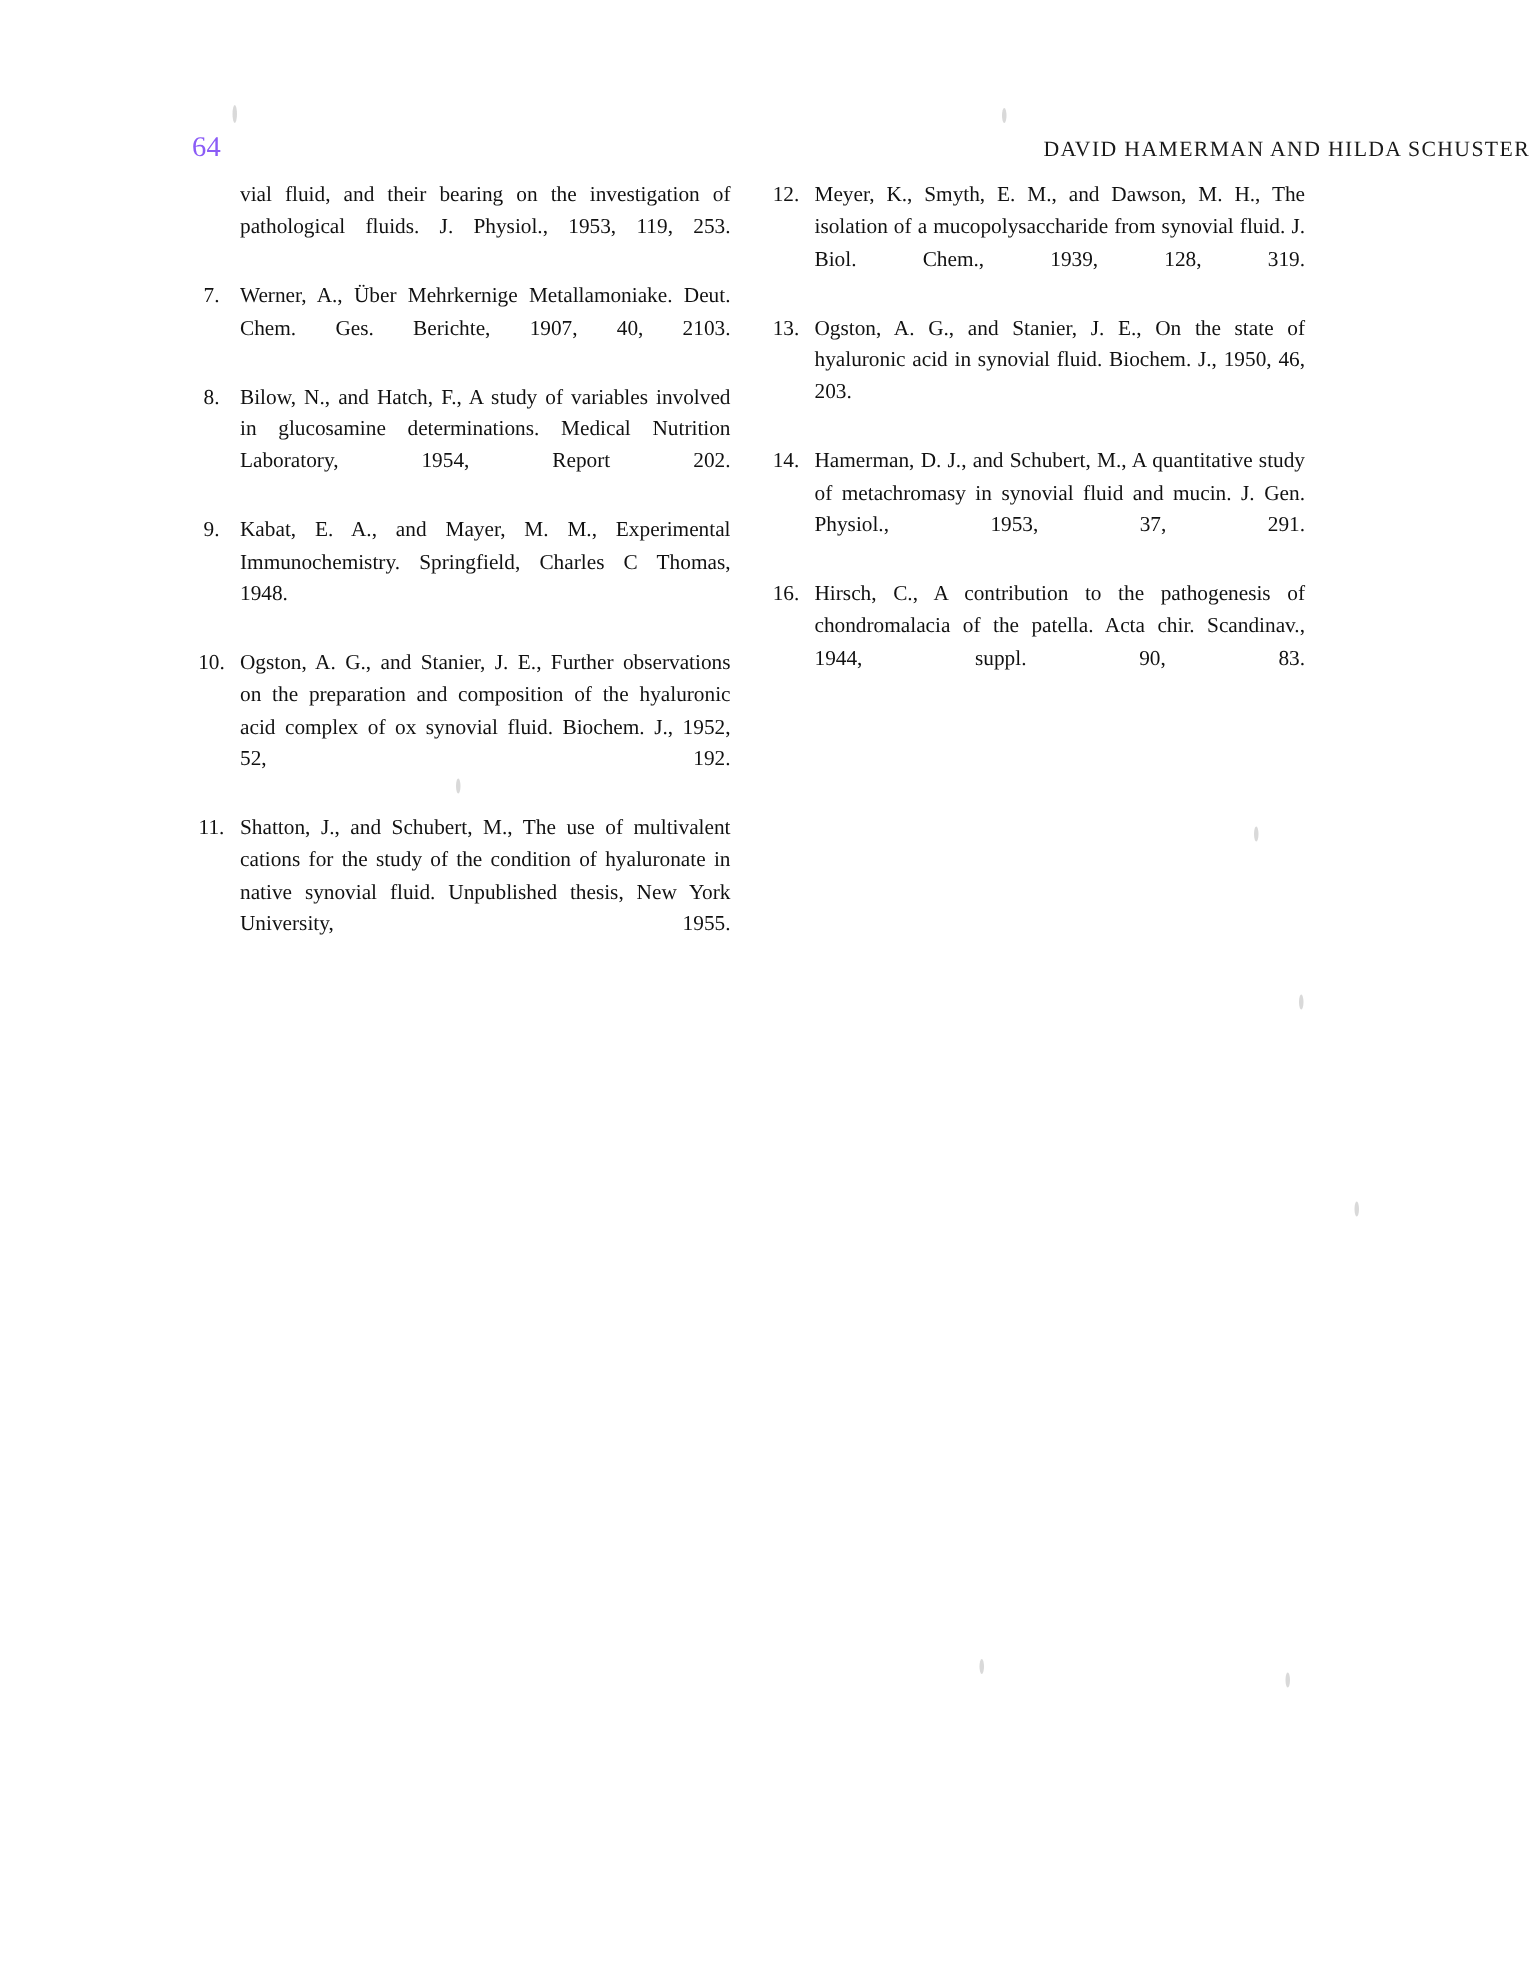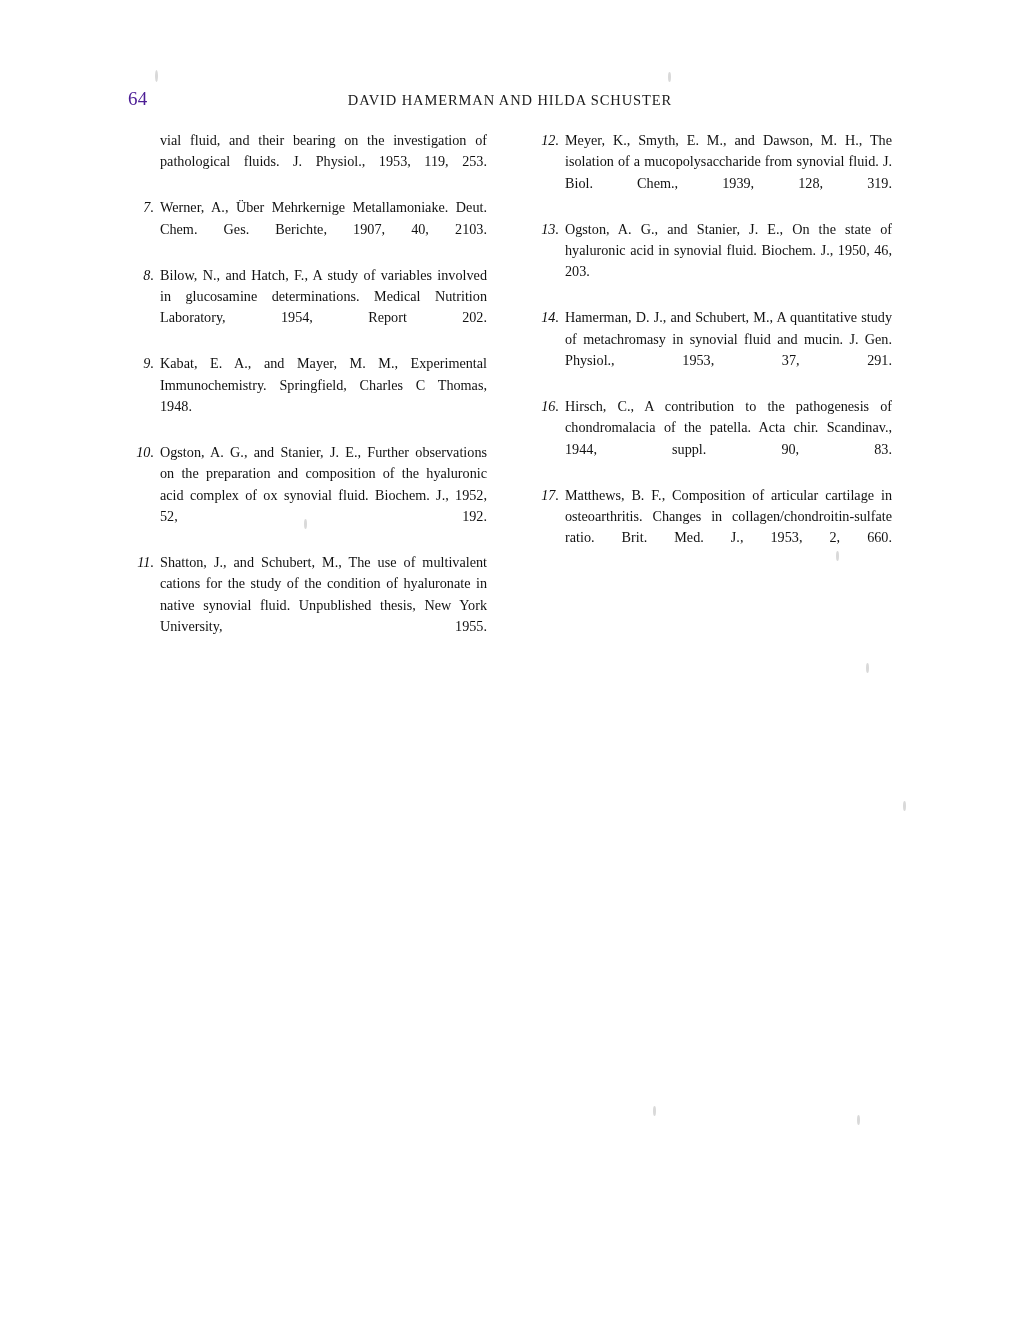--- a/index.html
+++ b/index.html
@@ -27,59 +27,58 @@
     left: 0;
     width: 1020px;
     height: 22px;
   }
   .folio {
     position: absolute;
     left: 128px;
     top: 0;
     font-size: 19px;
     font-family: "Liberation Serif", serif;
-    color: #4c1d95;
+    color: #8b5cf6;
     letter-spacing: 0.2px;
   }
   .running-title {
     position: absolute;
     left: 0;
     top: 4px;
     width: 1020px;
-    text-align: center;
+    text-align: right;
     font-size: 14.5px;
     letter-spacing: 0.9px;
     color: #1a1a1a;
   }
   .columns {
     position: absolute;
-    top: 130px;
+    top: 120px;
     left: 128px;
     width: 764px;
     display: flex;
-    gap: 46px;
+    gap: 24px;
   }
   .col {
     width: 359px;
   }
   .ref {
     display: flex;
     font-size: 14.2px;
     line-height: 1.50;
     margin-bottom: 3.5px;
     text-align: justify;
     color: #111111;
   }
   .ref .num {
     flex: 0 0 auto;
     width: 26px;
-    text-align: right;
+    text-align: center;
     padding-right: 6px;
     white-space: nowrap;
-    font-style: italic;
   }
   .ref .body {
     flex: 1 1 auto;
     text-align: justify;
     text-justify: inter-word;
     word-spacing: 0.5px;
     hyphens: manual;
   }
   .ref .body::after {
     content: "";
@@ -143,24 +142,20 @@
         <span class="body">Ogston, A. G., and Stanier, J. E., On the state of hyaluronic acid in synovial fluid.  Biochem. J., 1950, 46, 203.</span>
       </div>
       <div class="ref">
         <span class="num">14.</span>
         <span class="body">Hamerman, D. J., and Schubert, M., A quantitative study of metachromasy in synovial fluid and mucin. J. Gen. Physiol., 1953, 37, 291.</span>
       </div>
       <div class="ref">
         <span class="num">16.</span>
         <span class="body">Hirsch, C., A contribution to the pathogenesis of chondromalacia of the patella.  Acta chir. Scandinav., 1944, suppl. 90, 83.</span>
       </div>
-      <div class="ref">
-        <span class="num">17.</span>
-        <span class="body">Matthews, B. F., Composition of articular cartilage in osteoarthritis.  Changes in collagen/chondroitin-sulfate ratio.  Brit. Med. J., 1953, 2, 660.</span>
-      </div>
     </div>
 
   </div>
 
   <div class="speck" style="left:155px; top:70px; width:3px; height:12px;"></div>
   <div class="speck" style="left:668px; top:72px; width:3px; height:10px;"></div>
   <div class="speck" style="left:304px; top:519px; width:3px; height:10px;"></div>
   <div class="speck" style="left:836px; top:551px; width:3px; height:10px;"></div>
   <div class="speck" style="left:866px; top:663px; width:3px; height:10px;"></div>
   <div class="speck" style="left:903px; top:801px; width:3px; height:10px;"></div>

